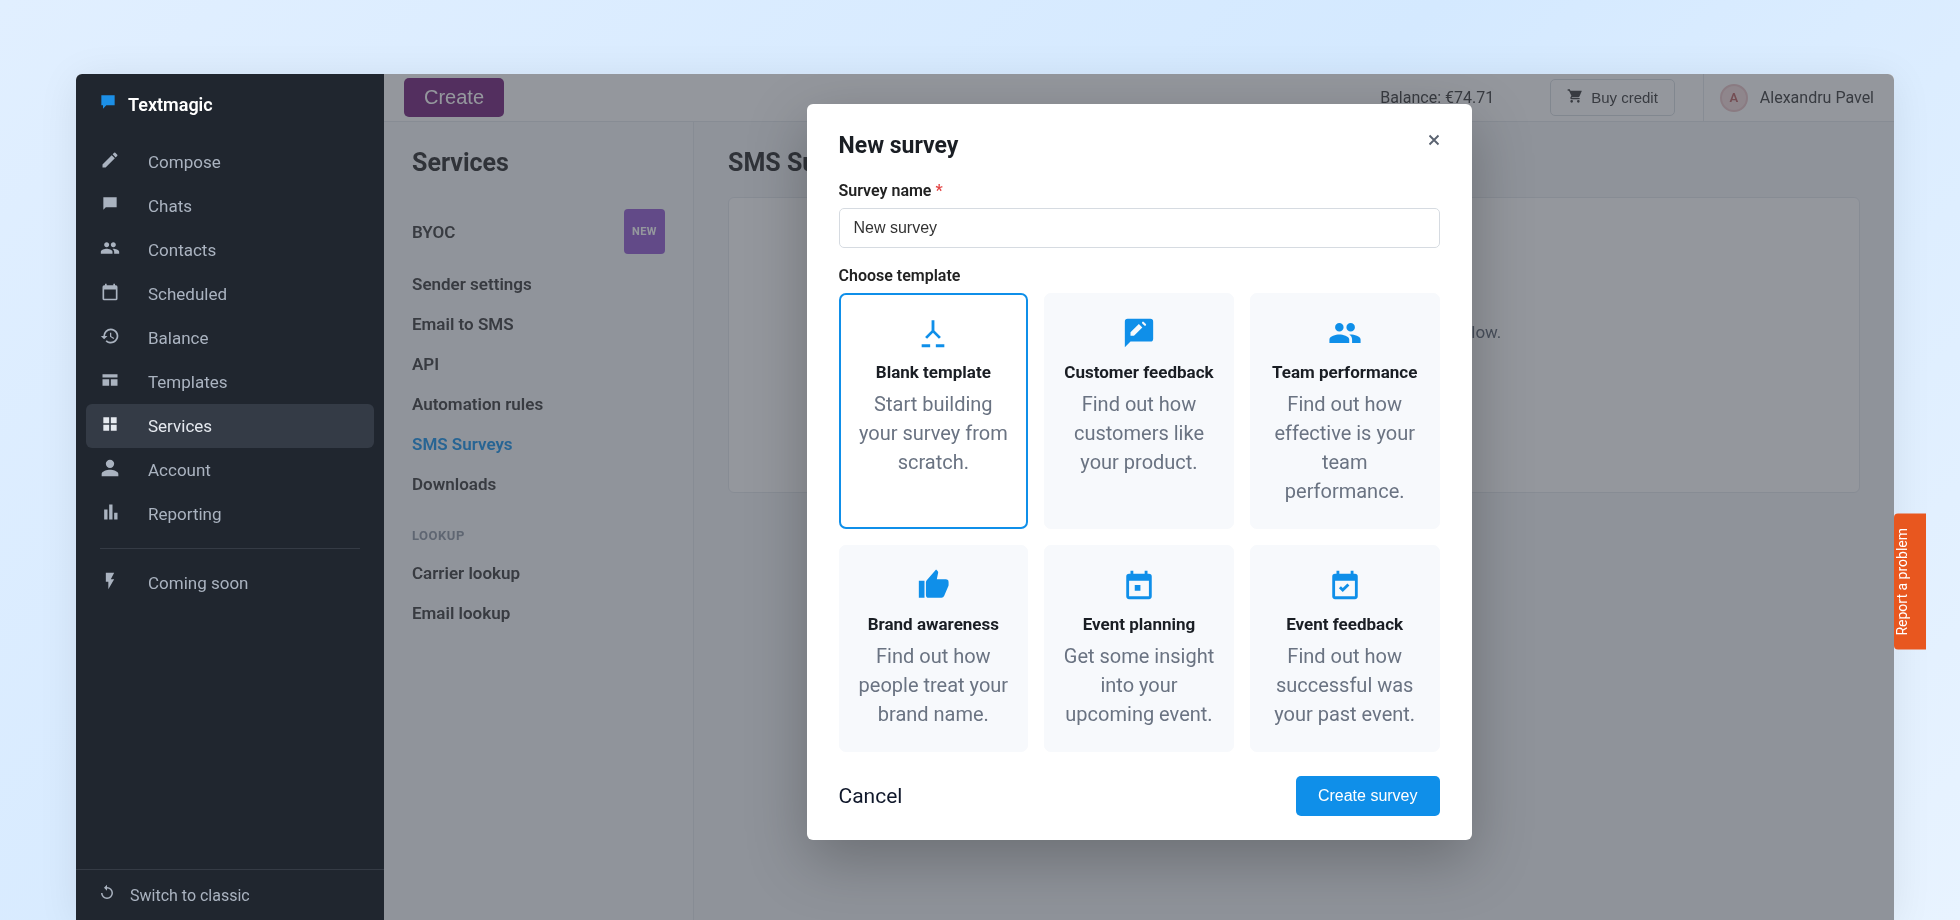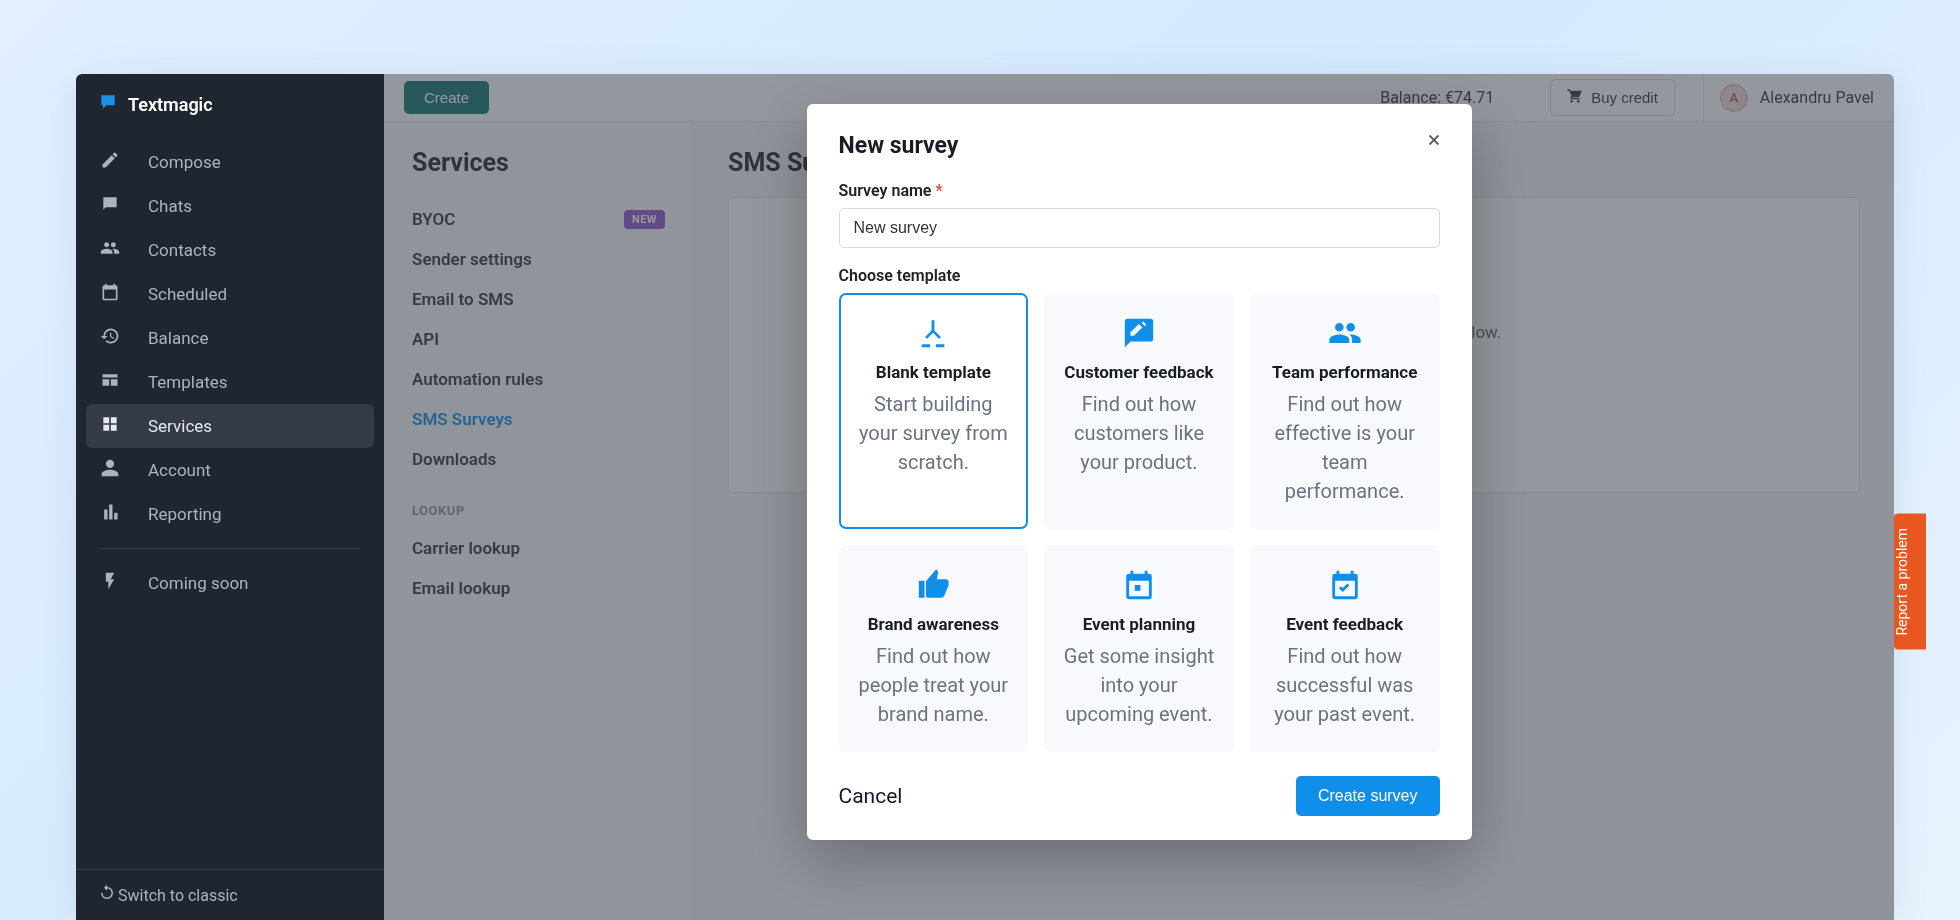--- a/index.html
+++ b/index.html
@@ -46,32 +46,32 @@
   .nav-item {
     display: flex; align-items: center; gap: 28px;
     padding: 10px 14px; border-radius: 6px;
     color: #aab3c0; cursor: pointer;
     font-size: 17px;
   }
   .nav-item.active { background: #343b46; color: #e5e9ef; }
   .nav-item svg { width: 20px; height: 20px; flex-shrink:0; }
   .nav-divider { height:1px; background:#353b45; margin:12px 14px; }
   .sidebar-footer {
-    padding: 14px 22px; display:flex; align-items:center; gap:2px;
+    padding: 14px 22px; display:flex; align-items:center; gap:14px;
     border-top:1px solid #353b45; color:#aab3c0; font-size:16px;
   }
   
   .main { flex:1; display:flex; flex-direction:column; background:#f3f5f8; position:relative; }
   .topbar {
     height: 48px; background:#fff; border-bottom:1px solid #e3e7ec;
     display:flex; align-items:center; padding: 0 20px; gap:20px;
   }
   .create-btn {
-    background:#0f766e; color:#fff; border:none; border-radius:5px;
-    padding: 8px 20px; font-size:15px; font-weight:500; cursor:pointer;
+    background:#701a75; color:#fff; border:none; border-radius:5px;
+    padding: 8px 20px; font-size:20px; font-weight:500; cursor:pointer;
   }
   .topbar-spacer { flex:1; }
   .balance { color:#333; font-size:16px; }
   .buy-credit {
     border:1px solid #d6dbe1; background:#fff; padding:8px 16px;
     border-radius:5px; font-size:15px; display:flex; align-items:center; gap:8px;
     color:#333; cursor:pointer;margin-left:36px;
   }
   .avatar {
     width:28px; height:28px; border-radius:50%; background:#f3d9da;
@@ -89,21 +89,21 @@
   .services-panel h1 { font-size:25px; color:#222; font-weight:700; margin-bottom:22px;}
   .svc-list { list-style:none; }
   .svc-item {
     padding: 10px 0; color:#333; font-size:17px; font-weight:600; cursor:pointer;
     display:flex; align-items:center; justify-content:space-between;
   }
   .svc-item.active { color:#0f8fe9; }
   .svc-item.muted { color:#8a93a1; font-size:13px; font-weight:700; letter-spacing:0.5px; padding-top:24px;}
   .badge-new {
     background:#9056d1; color:#fff; font-size:11px; font-weight:700;
-    padding:3px 8px; border-radius:4px; letter-spacing:0.5px;text-align:center;
+    padding:16px 8px; border-radius:4px; letter-spacing:0.5px;text-align:center;
   }
   .page-body { flex:1; padding: 26px 34px; }
   .page-body h2 { font-size:25px; color:#222; font-weight:700; margin-bottom:20px;}
   .empty-card {
     border:1px solid #e3e7ec; background:#fff; border-radius:6px;
     padding: 80px 40px; text-align:center;
   }
   .empty-card h3 { font-size:26px; color:#222; margin-bottom:14px; font-weight:700;}
   .empty-card p { color:#5a6270; font-size:17px; margin-bottom:26px;}
   .new-survey-btn {

